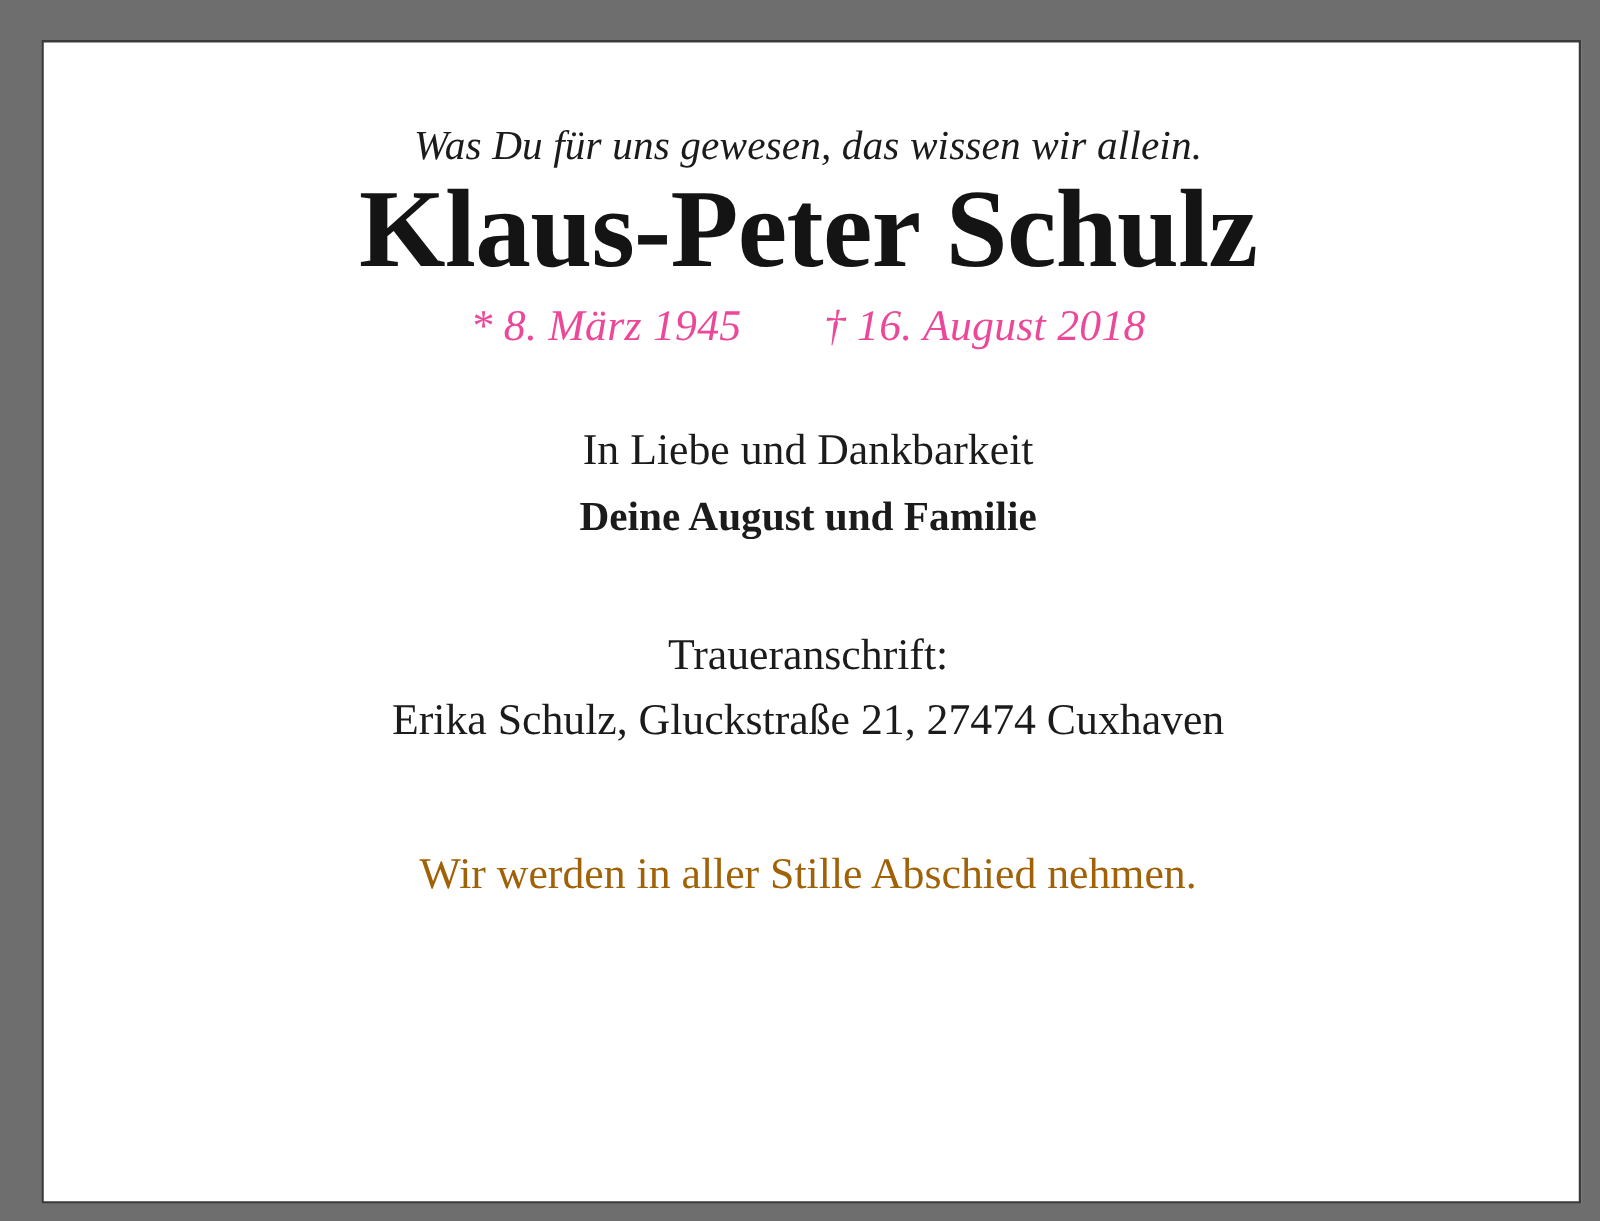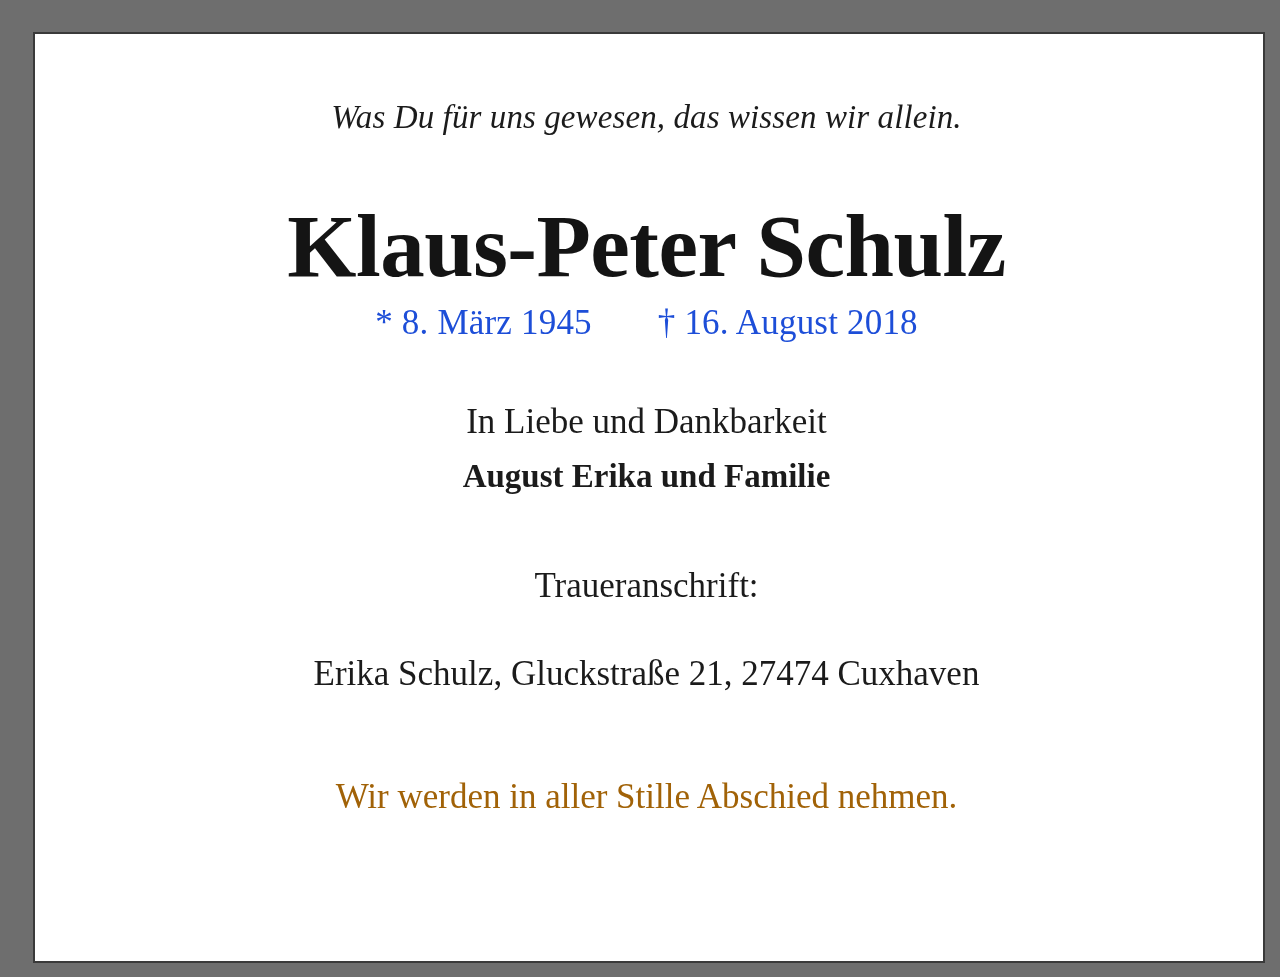--- a/index.html
+++ b/index.html
@@ -53,33 +53,33 @@
     line-height: 1.32;
     letter-spacing: 0.1px;
     color: #1b1b1b;
   }
   .verse-line {
     display: block;
     white-space: nowrap;
   }
 
   .name {
-    margin-top: 62px;
     font-size: 89px;
     font-weight: bold;
     letter-spacing: -0.5px;
     line-height: 1.0;
     color: #141414;
   }
 
   .dates {
     margin-top: 12px;
     font-size: 35px;
     letter-spacing: 0.2px;
-    color: #1d4ed8;
+    color: #ec4899;
+    font-style: italic;
   }
   .dates .birth { }
   .dates .spacer {
     display: inline-block;
     width: 48px;
   }
   .dates .death { }
 
   .tribute {
     margin-top: 56px;
@@ -95,21 +95,20 @@
   }
 
   .address-block {
     margin-top: 65px;
     font-size: 35px;
     line-height: 1.5;
     color: #1b1b1b;
   }
   .address-line {
     display: block;
-    margin-top: 36px;
   }
 
   .closing {
     margin-top: 76px;
     font-size: 35px;
     color: #a16207;
   }
 </style>
 </head>
 <body>
@@ -124,21 +123,21 @@
 
       <div class="name">Klaus-Peter Schulz</div>
 
       <div class="dates">
         <span class="birth">* 8. März 1945</span>
         <span class="spacer"></span>
         <span class="death">† 16. August 2018</span>
       </div>
 
       <div class="tribute">In Liebe und Dankbarkeit</div>
-      <div class="tribute-family">August Erika und Familie</div>
+      <div class="tribute-family">Deine August und Familie</div>
 
       <div class="address-block">
         <span class="address-line">Traueranschrift:</span>
         <span class="address-line">Erika Schulz, Gluckstraße 21, 27474 Cuxhaven</span>
       </div>
 
       <div class="closing">Wir werden in aller Stille Abschied nehmen.</div>
 
     </div>
   </div>

